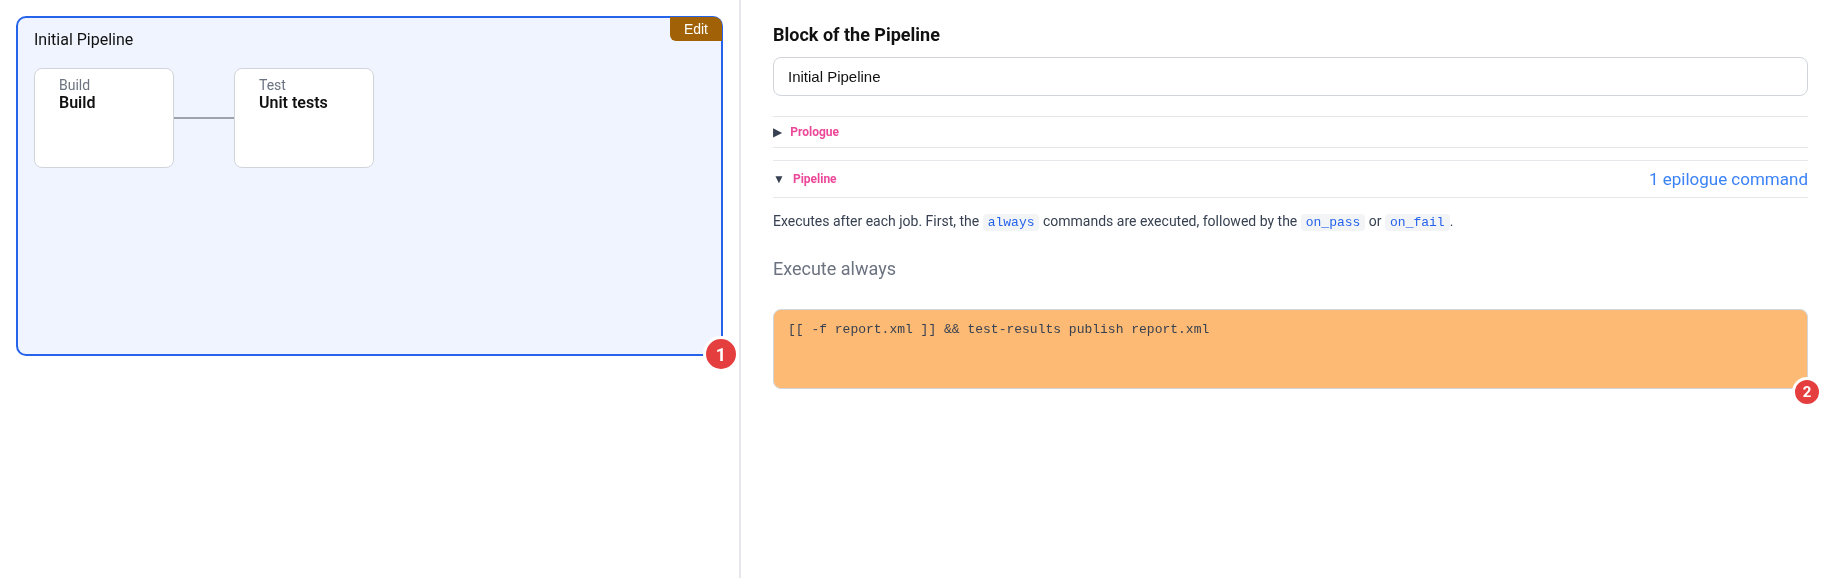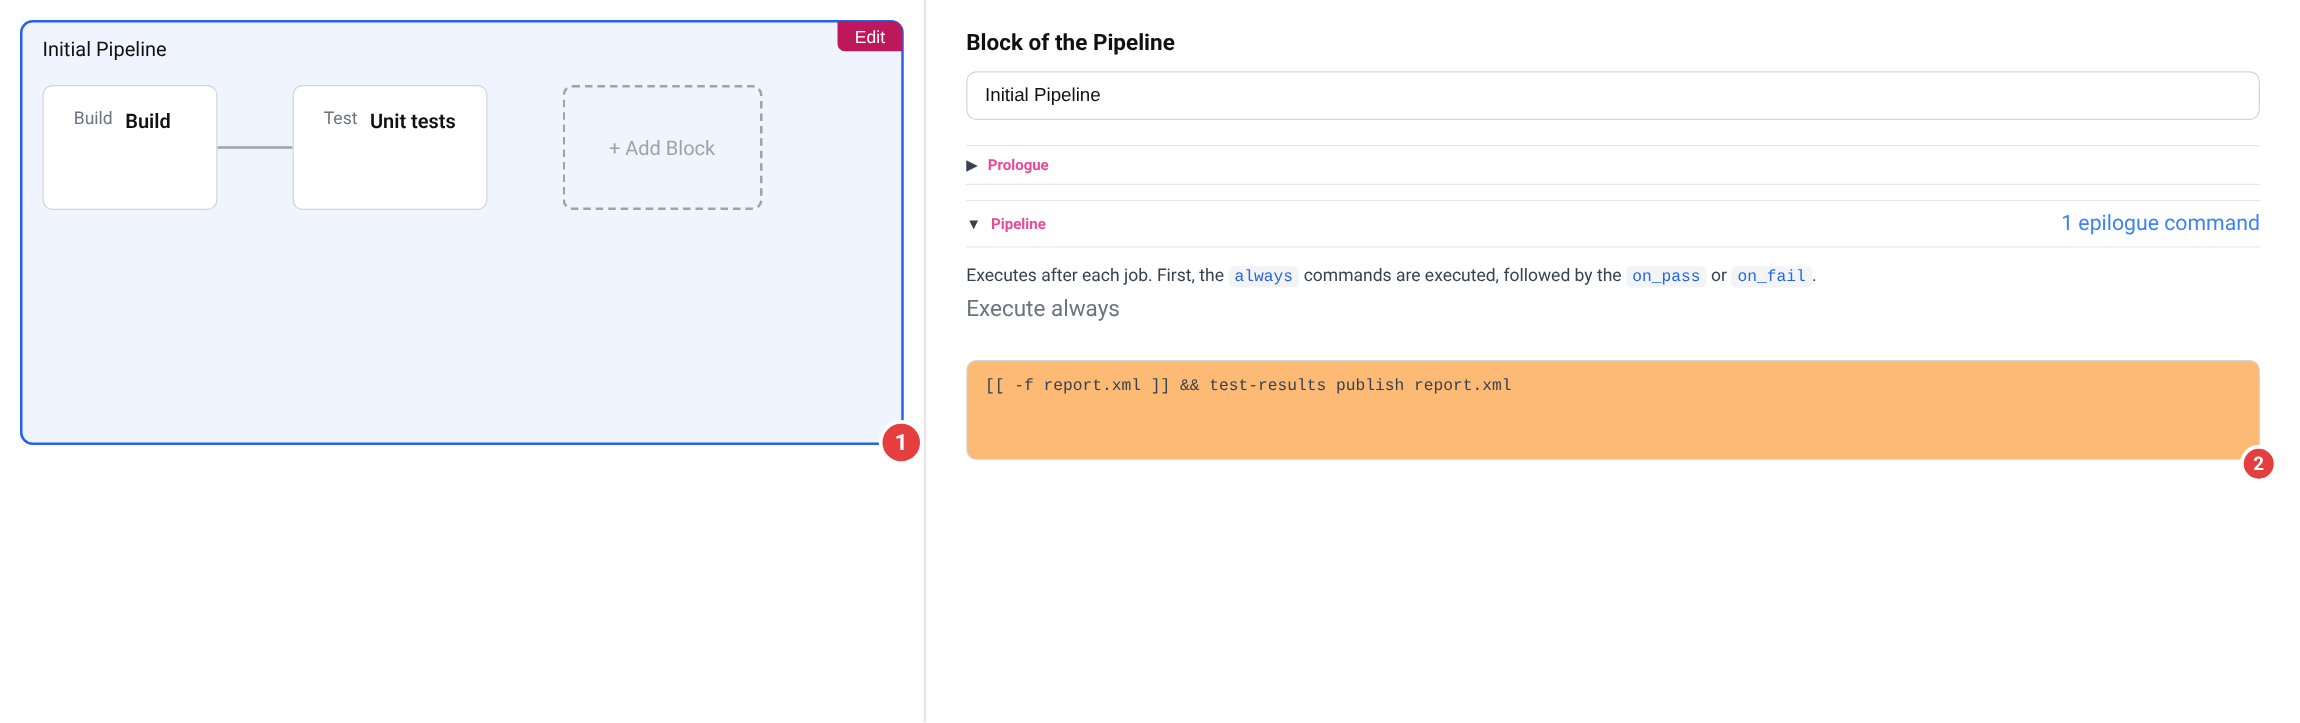--- a/index.html
+++ b/index.html
@@ -27,21 +27,21 @@
       padding-top: 40px;
       position: relative;
       background: #f0f4ff;
       min-height: 340px;
     }
 
     .edit-button {
       position: absolute;
       top: -1px;
       right: -1px;
-      background: #be185d;
+      background: #a16207;
       color: #fff;
       border: none;
       border-radius: 0 8px 0 6px;
       padding: 4px 14px;
       font-size: 14px;
       cursor: pointer;
       font-weight: 500;
     }
 
     .pipeline-title {
@@ -57,26 +57,26 @@
       display: flex;
       align-items: center;
       gap: 0;
       margin-top: 10px;
     }
 
     .block-card {
       background: #fff;
       border: 1px solid #d1d5db;
       border-radius: 8px;
-      padding: 18px 24px;
+      padding: 8px 24px;
       min-width: 140px;
       min-height: 100px;
       display: flex;
-      flex-direction: row;
-      gap: 10px;
+      flex-direction: column;
+      gap: 0;
       cursor: pointer;
     }
 
     .block-type {
       font-size: 14px;
       color: #6b7280;
       font-weight: 400;
     }
 
     .block-name {
@@ -184,21 +184,21 @@
     .epilogue-count {
       font-size: 17px;
       color: #3b82f6;
       margin-left: auto;
     }
 
     .epilogue-desc {
       font-size: 14px;
       color: #374151;
       line-height: 1.6;
-      margin-bottom: 4px;
+      margin-bottom: 24px;
     }
 
     .epilogue-desc code {
       font-family: 'Courier New', monospace;
       background: #f3f4f6;
       padding: 1px 5px;
       border-radius: 4px;
       color: #2563eb;
       font-size: 13px;
     }
@@ -264,23 +264,20 @@
         <span class="block-name">Build</span>
       </div>
 
       <div class="connector-line"></div>
 
       <div class="block-card">
         <span class="block-type">Test</span>
         <span class="block-name">Unit tests</span>
       </div>
 
-      <div class="add-block-card">
-        <span class="add-block-label">+ Add Block</span>
-      </div>
     </div>
 
     <div class="step-badge">1</div>
   </div>
 </div>
 
 <div style="width:1px; background:#e5e7eb; flex-shrink:0;"></div>
 
 <div class="right-panel">
 

